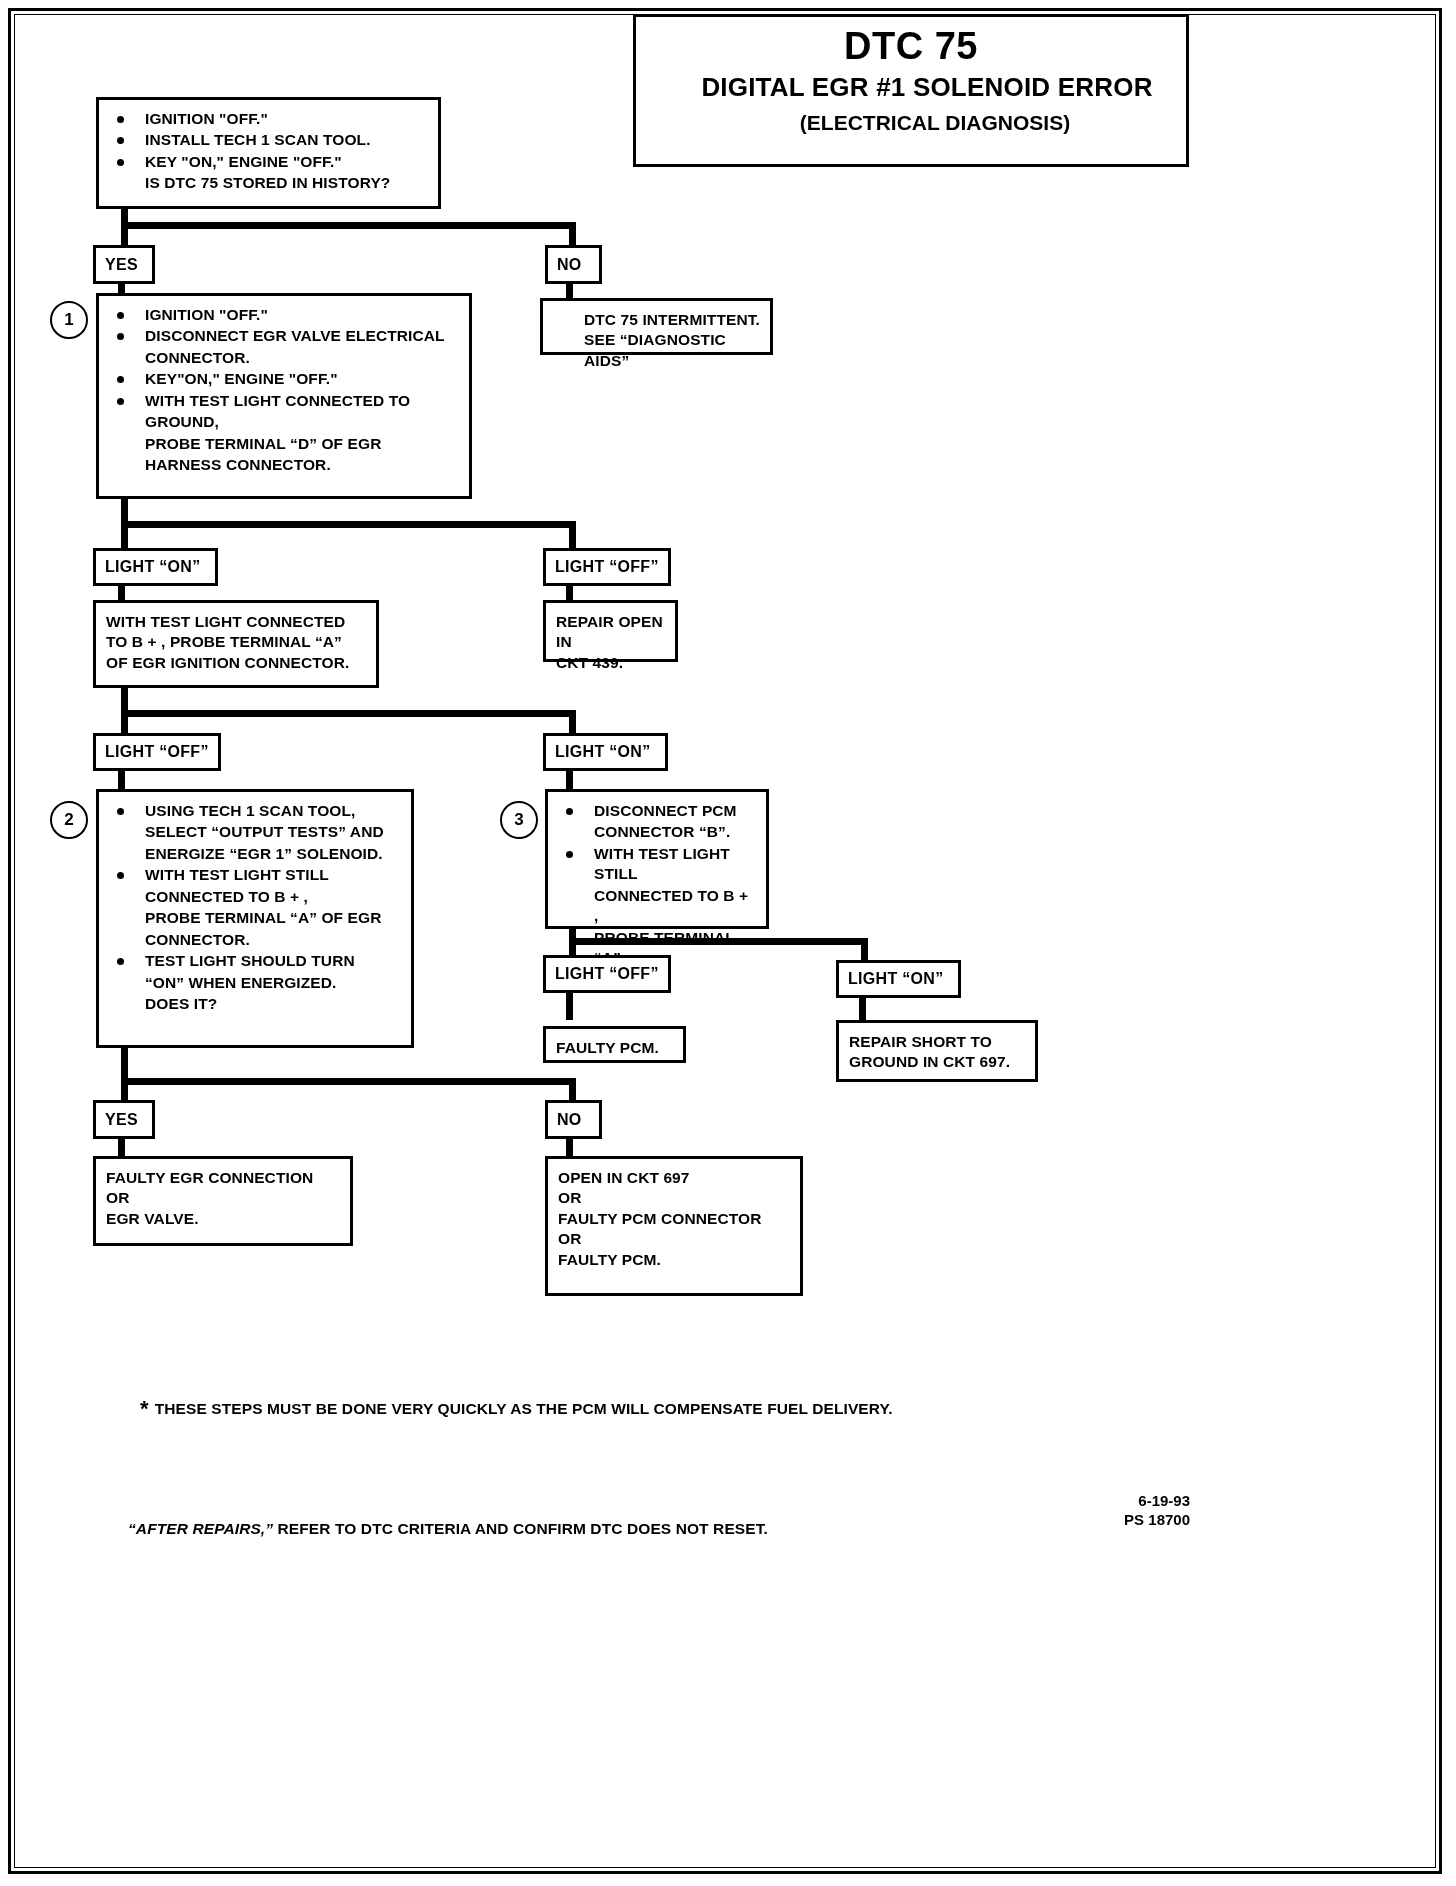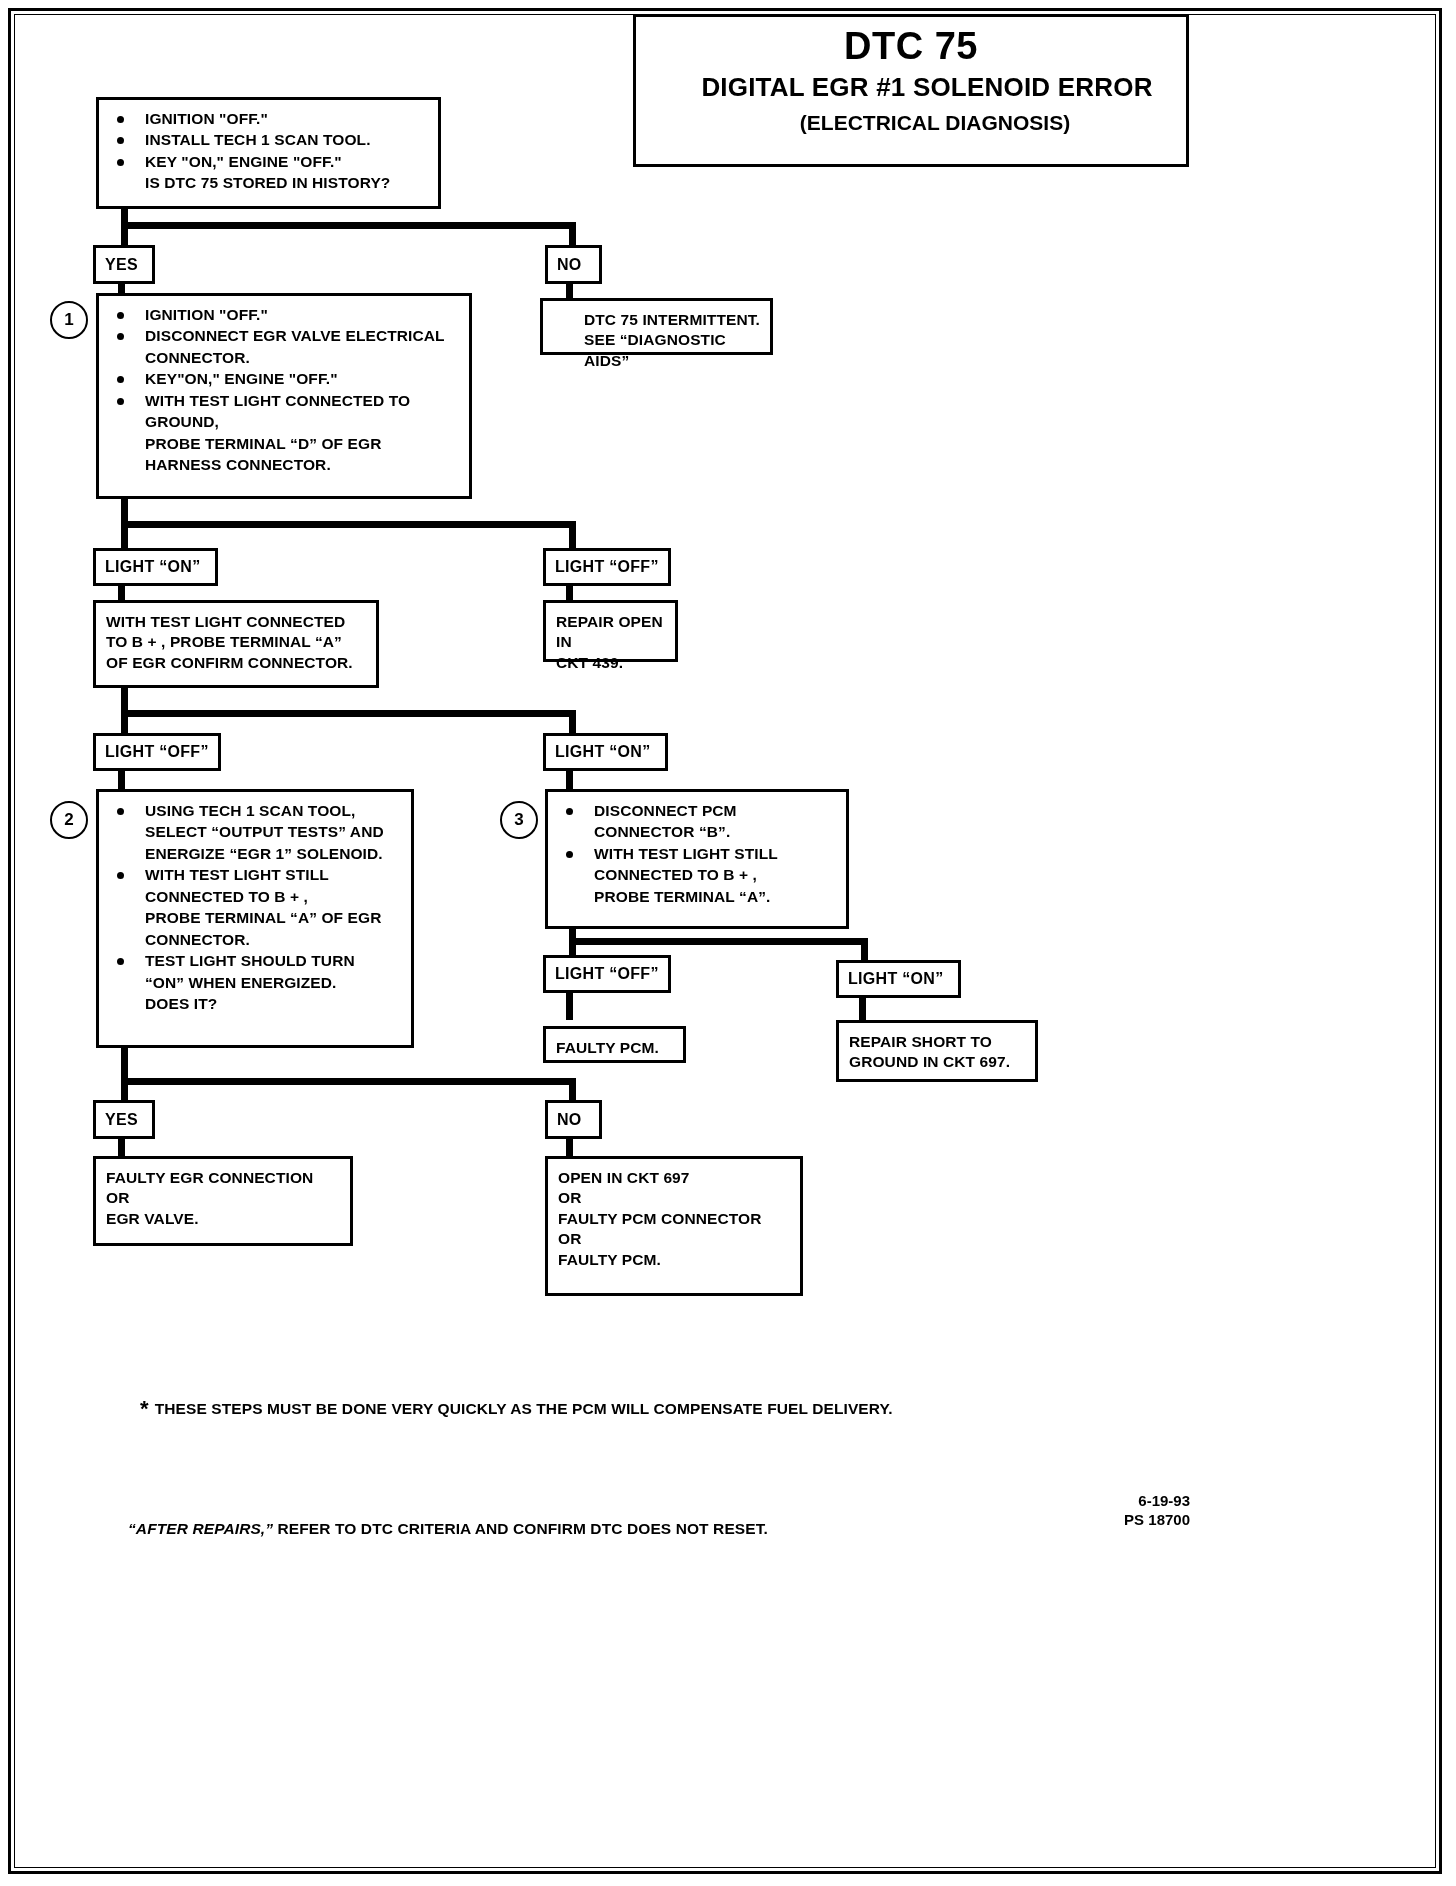--- a/index.html
+++ b/index.html
@@ -128,21 +128,21 @@
   <div class="plain">
     <div>REPAIR OPEN IN</div>
     <div>CKT 439.</div>
   </div>
 </div>
 
 <div class="abs box" style="left:93px;top:600px;width:286px;height:88px;">
   <div class="plain">
     <div>WITH TEST LIGHT CONNECTED</div>
     <div>TO B + , PROBE TERMINAL “A”</div>
-    <div>OF EGR CONFIRM CONNECTOR.</div>
+    <div>OF EGR IGNITION CONNECTOR.</div>
   </div>
 </div>
 
 <div class="ln vl abs" style="left:121px;top:688px;height:50px;"></div>
 <div class="ln hl abs" style="left:121px;top:710px;width:455px;"></div>
 <div class="ln vl abs" style="left:569px;top:710px;height:28px;"></div>
 
 <div class="abs lbl" style="left:93px;top:733px;width:128px;height:38px;">LIGHT “OFF”</div>
 <div class="abs lbl" style="left:543px;top:733px;width:125px;height:38px;">LIGHT “ON”</div>
 
@@ -159,21 +159,21 @@
     <li class="cont">CONNECTED TO B + ,</li>
     <li class="cont">PROBE TERMINAL “A” OF EGR</li>
     <li class="cont">CONNECTOR.</li>
     <li>TEST LIGHT SHOULD TURN</li>
     <li class="cont">“ON” WHEN ENERGIZED.</li>
     <li class="cont">DOES IT?</li>
   </ul>
 </div>
 
 <div class="circ" style="left:500px;top:801px;">3</div>
-<div class="abs box" style="left:545px;top:789px;width:304px;height:140px;">
+<div class="abs box" style="left:545px;top:789px;width:224px;height:140px;">
   <ul class="bl">
     <li>DISCONNECT PCM</li>
     <li class="cont">CONNECTOR “B”.</li>
     <li>WITH TEST LIGHT STILL</li>
     <li class="cont">CONNECTED TO B + ,</li>
     <li class="cont">PROBE TERMINAL “A”.</li>
   </ul>
 </div>
 
 <div class="ln vl abs" style="left:569px;top:929px;height:40px;"></div>

